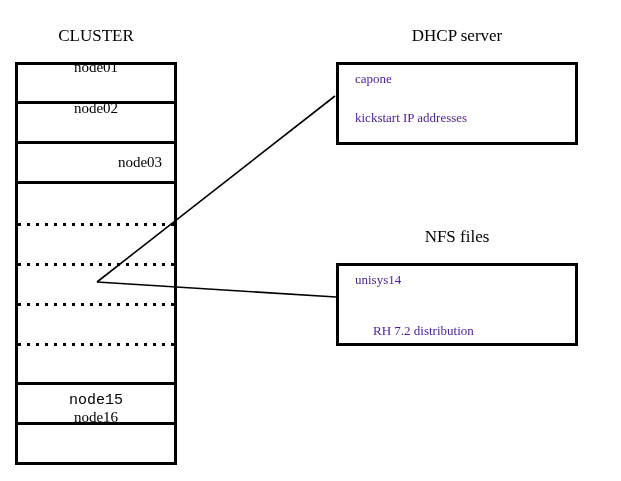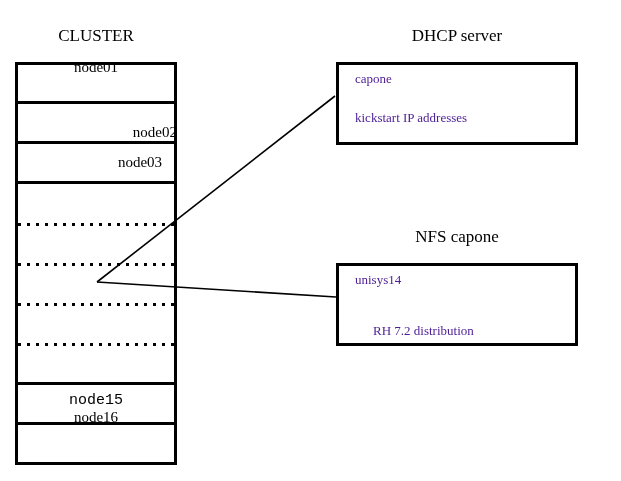--- a/index.html
+++ b/index.html
@@ -112,38 +112,38 @@
 
   <div id="cluster-box"></div>
 
   <div class="cluster-divider" style="top:101px;"></div>
   <div class="cluster-divider" style="top:141px;"></div>
   <div class="cluster-divider" style="top:181px;"></div>
   <div class="cluster-divider" style="top:382px;"></div>
   <div class="cluster-divider" style="top:422px;"></div>
 
   <div class="cluster-row-label" style="top:58px;">node01</div>
-  <div class="cluster-row-label" style="top:123px;text-align:right;">node02</div>
+  <div class="cluster-row-label" style="top:99px;">node02</div>
   <div class="cluster-row-label" style="top:153px;margin-left:44px;">node03</div>
   <div class="cluster-row-label" style="top:392px;font-family:Liberation Mono, monospace;">node15</div>
   <div class="cluster-row-label" style="top:408px;">node16</div>
 
   <div class="cluster-dots" style="top:223px;"></div>
   <div class="cluster-dots" style="top:263px;"></div>
   <div class="cluster-dots" style="top:303px;"></div>
   <div class="cluster-dots" style="top:343px;"></div>
 
   <div class="caption" style="left:336px; top:27px; width:242px;">DHCP server</div>
 
   <div class="server-box" id="dhcp-box"></div>
 
   <div class="box-line" style="left:355px; top:70px;">capone</div>
   <div class="box-line" style="left:355px; top:109px;">kickstart IP addresses</div>
 
-  <div class="caption" style="left:336px; top:228px; width:242px;">NFS capone</div>
+  <div class="caption" style="left:336px; top:228px; width:242px;">NFS files</div>
 
   <div class="server-box" id="nfs-box"></div>
 
   <div class="box-line" style="left:355px; top:271px;">unisys14</div>
   <div class="box-line" style="left:373px; top:322px;">RH 7.2 distribution</div>
 
   <svg id="connectors" viewBox="0 0 621 481">
     <line x1="97" y1="282" x2="335" y2="96" stroke="#000000" stroke-width="1.6"></line>
     <line x1="97" y1="282" x2="336" y2="297" stroke="#000000" stroke-width="1.6"></line>
   </svg>

